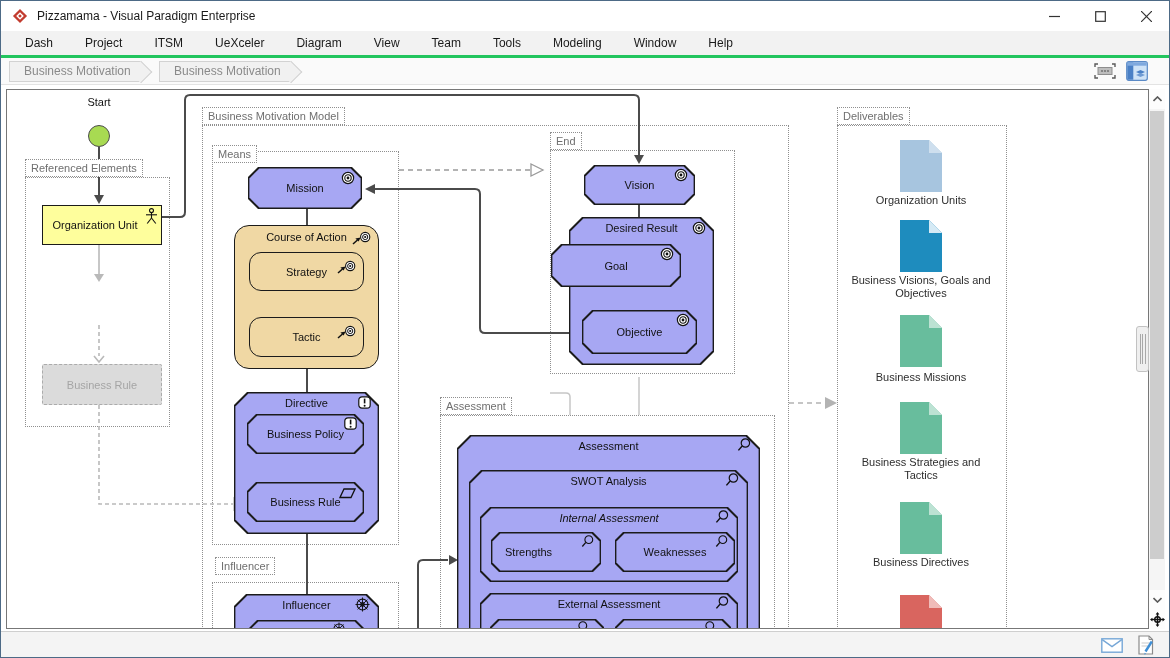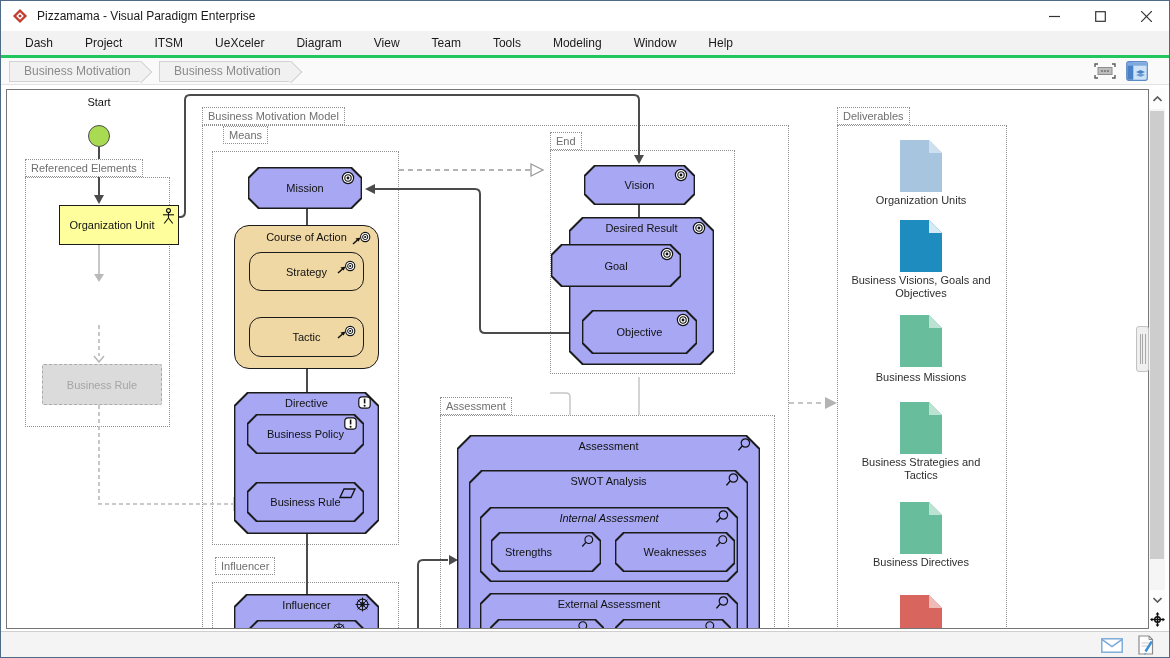--- a/index.html
+++ b/index.html
@@ -46,21 +46,21 @@
   .icn { position:absolute; z-index:6; line-height:0; }
 
   
   .rbox { background:var(--tan); border:1.4px solid #1b1b1b; z-index:4; }
 
   
   .gbox { background:var(--gray); border:1.4px dashed #ababab; z-index:4; }
   .gbox .lbl { color:#a5a5a5; }
 
   
-  .ybox { background:var(--yellow); border:1.6px solid #1b1b1b; z-index:4;margin-left:17px; }
+  .ybox { background:var(--yellow); border:1.6px solid #1b1b1b; z-index:4; }
 
   
   .startc { width:22px; height:22px; border-radius:50%; background:var(--green); border:1.6px solid #4c4c4c; z-index:4; }
 
   
   .doc { width:42px; height:52px; z-index:4; }
   .doc .doc-body { position:absolute; inset:0; clip-path:polygon(0 0, 29px 0, 42px 13px, 42px 100%, 0 100%); }
   .doc .doc-fold { position:absolute; right:0; top:0; width:13px; height:13px; clip-path:polygon(0 0, 100% 100%, 0 100%); }
   .dlabel { width:152px; text-align:center; font-size:11px; line-height:13px; color:#2e2e2e; z-index:4; }
 
@@ -156,21 +156,21 @@
 
   <div class="canvas">
 
     <div class="dotc" style="left:18px;top:87px;width:145px;height:250px;"></div>
     <div class="dotl" style="left:18px;top:69px;">Referenced Elements</div>
 
     <div class="dotc" style="left:195px;top:35px;width:587px;height:504px;"></div>
     <div class="dotl" style="left:195px;top:17px;">Business Motivation Model</div>
 
     <div class="dotc" style="left:205px;top:61px;width:187px;height:394px;"></div>
-    <div class="dotl" style="left:205px;top:36px;margin-left:11px;">Means</div>
+    <div class="dotl" style="left:205px;top:55px;">Means</div>
 
     <div class="dotc" style="left:543px;top:60px;width:185px;height:224px;"></div>
     <div class="dotl" style="left:543px;top:42px;">End</div>
 
     <div class="dotc" style="left:205px;top:492px;width:187px;height:60px;"></div>
     <div class="dotl" style="left:208px;top:467px;">Influencer</div>
 
     <div class="dotc" style="left:433px;top:325px;width:335px;height:228px;"></div>
     <div class="dotl" style="left:433px;top:307px;">Assessment</div>
 

